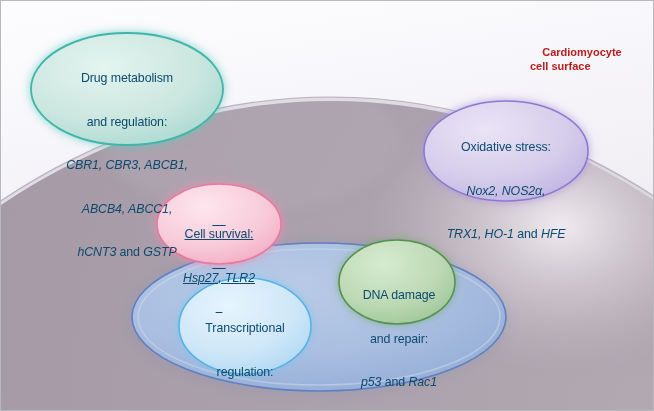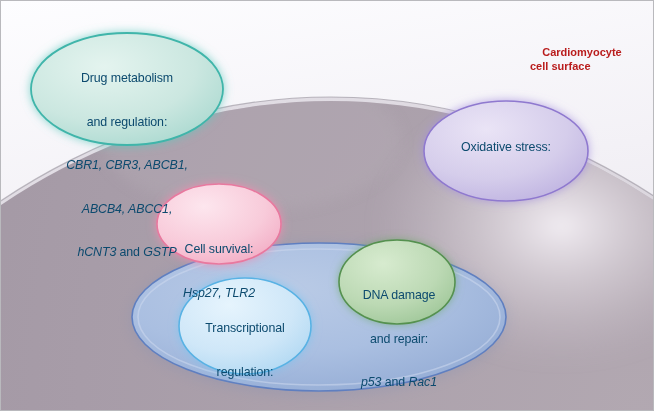--- a/index.html
+++ b/index.html
@@ -53,21 +53,21 @@
     text-align: left;
   }
   #nucleus-label {
     left: 398px;
     top: 330px;
   }
 
   
   #text-drug      { left: 28px;  top: 41px;  width: 196px; }
   #text-oxidative { left: 425px; top: 110px; width: 160px; }
-  #text-survival  { left: 156px; top: 212px; width: 124px; }
+  #text-survival  { left: 156px; top: 197px; width: 124px; text-decoration: underline; }
   #text-dna       { left: 340px; top: 258px; width: 116px; }
   #text-transcr   { left: 176px; top: 291px; width: 136px; }
 </style>
 </head>
 <body>
 
 <div id="figure">
 
   <svg id="scene" width="654" height="411" viewBox="0 0 654 411">
     <defs>
@@ -244,20 +244,22 @@
   <div class="bubble-text" id="text-drug">
     <div>Drug metabolism</div>
     <div>and regulation:</div>
     <div class="gene">CBR1, CBR3, ABCB1,</div>
     <div class="gene">ABCB4, ABCC1,</div>
     <div><span class="gene">hCNT3</span><span> and </span><span class="gene">GSTP</span></div>
   </div>
 
   <div class="bubble-text" id="text-oxidative">
     <div>Oxidative stress:</div>
+    <div class="gene">Nox2, NOS2α,</div>
+    <div><span class="gene">TRX1, HO-1</span><span> and </span><span class="gene">HFE</span></div>
   </div>
 
   <div class="bubble-text" id="text-survival">
     <div>Cell survival:</div>
     <div class="gene">Hsp27, TLR2</div>
   </div>
 
   <div class="bubble-text" id="text-dna">
     <div>DNA damage</div>
     <div>and repair:</div>

